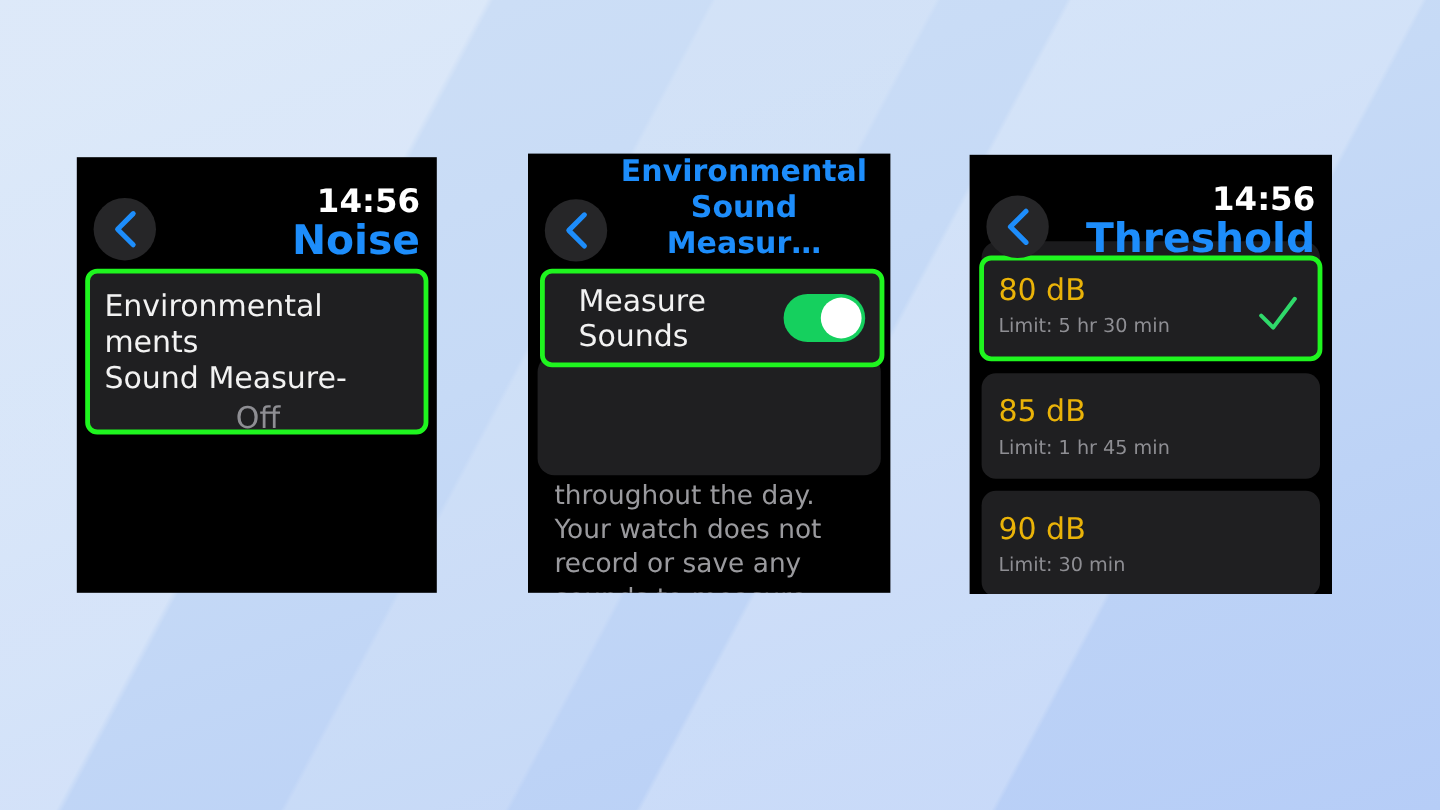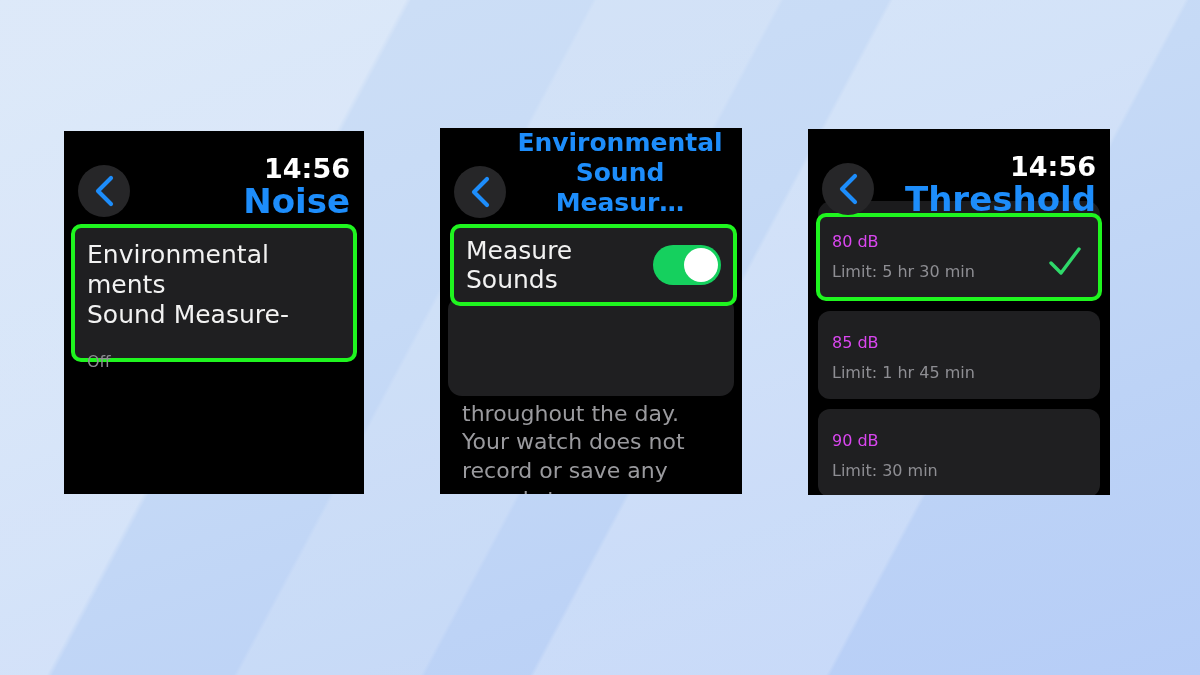--- a/index.html
+++ b/index.html
@@ -108,40 +108,41 @@
     width: 286px; height: 138px;
     padding: 12px 10px 10px 12px;
   }
   .card-title-lg {
     font-size: 25px;
     line-height: 30px;
     color: #f2f2f2;
     font-weight: normal;
   }
   .card-sub {
-    font-size: 16px;
+    font-size: 25px;
     line-height: 30px;
     color: #8e8e93;
-    margin-top: 17px;
+    margin-top: 4px;
+    text-align: center;
   }
 
   
   #measure-ghost {
     position: absolute;
     left: 8px; top: 168px;
     width: 286px; height: 100px;
     background: #1f1f21;
     border-radius: 14px;
     z-index: 1;
   }
   #measure-card {
     position: absolute;
     left: 10px; top: 96px;
     width: 287px; height: 82px;
-    padding: 6px 10px 6px 12px;
+    padding: 6px 10px 6px 28px;
     display: flex;
     align-items: center;
     z-index: 2;
     background: #1f1f21;
   }
   #measure-card .label {
     font-size: 25px;
     line-height: 29px;
     color: #f2f2f2;
     flex: 1 1 auto;
@@ -188,23 +189,23 @@
     position: relative;
     margin: 0 10px 10px 10px;
     padding: 9px 12px 5px 14px;
     min-height: 88px;
     display: flex;
     align-items: center;
     z-index: 2;
   }
   .th-item .txt { flex: 1 1 auto; }
   .th-db {
-    font-size: 16px;
+    font-size: 25px;
     line-height: 31px;
-    color: #d946ef;
+    color: #eab308;
   }
   .th-limit {
     font-size: 16px;
     line-height: 30px;
     color: #8e8e93;
   }
   .check {
     flex: 0 0 auto;
     width: 38px; height: 38px;
     margin-right: 4px;

